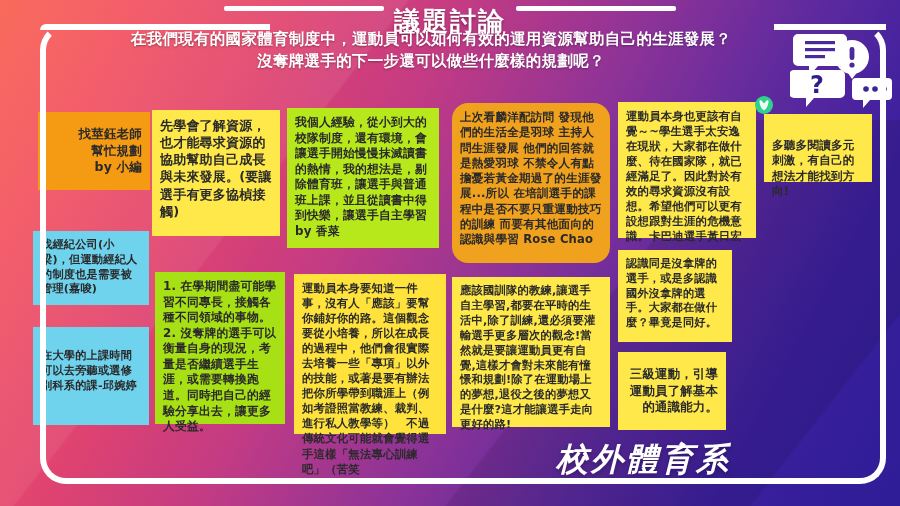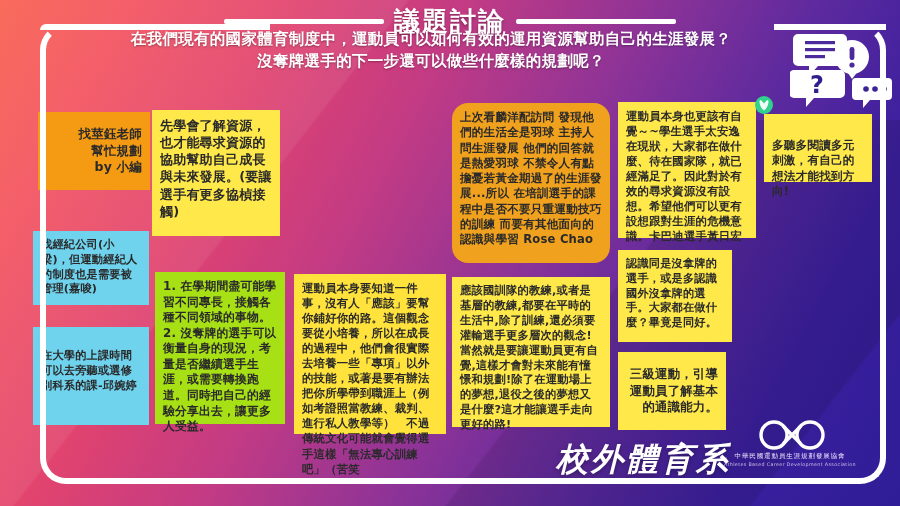--- a/index.html
+++ b/index.html
@@ -44,21 +44,21 @@
     border-top-left-radius:6px;
   }
   #frame-top-right{
     position:absolute;right:14px;top:24px;width:112px;height:6px;background:#fff;
   }
 
   
   #header{position:absolute;left:0;top:0;width:900px;height:96px;}
   #title-row{
     position:absolute;left:0;top:6px;width:900px;height:30px;
-    display:flex;align-items:center;justify-content:center;gap:10px;
+    display:flex;align-items:flex-start;justify-content:center;gap:10px;
   }
   .title-rule{height:5px;background:#fff;border-radius:2px;}
   #rule-left{width:160px;}
   #rule-right{width:160px;}
   #page-title{
     font-size:26px;font-weight:bold;color:#fff;letter-spacing:2px;
     white-space:nowrap;line-height:30px;
     text-shadow:0 2px 3px rgba(0,0,0,.35);
   }
   #subtitle{
@@ -176,31 +176,34 @@
   </div>
 
   <div class="note y" style="left:152px;top:110px;width:128px;height:126px;font-size:13px;">
     <span>先學會了解資源，也才能尋求資源的協助幫助自己成長與未來發展。(要讓選手有更多協楨接觸)</span>
   </div>
 
   <div class="note g" style="left:155px;top:272px;width:130px;height:152px;font-size:11.8px;">
     <span>1. 在學期間盡可能學習不同專長，接觸各種不同領域的事物。2. 沒奪牌的選手可以衡量自身的現況，考量是否繼續選手生涯，或需要轉換跑道。同時把自己的經驗分享出去，讓更多人受益。</span>
   </div>
 
+  <div class="note g2" style="left:287px;top:108px;width:152px;height:140px;font-size:11.8px;">
+    <span>我個人經驗，從小到大的校隊制度，還有環境，會讓選手開始慢慢抹滅讀書的熱情，我的想法是，剔除體育班，讓選手與普通班上課，並且從讀書中得到快樂，讓選手自主學習 by 香菜</span>
+  </div>
 
   <div class="note y2" style="left:294px;top:274px;width:152px;height:160px;font-size:11.4px;">
     <span>運動員本身要知道一件事，沒有人「應該」要幫你鋪好你的路。這個觀念要從小培養，所以在成長的過程中，他們會很實際去培養一些「專項」以外的技能，或著是要有辦法把你所學帶到職涯上（例如考證照當教練、裁判、進行私人教學等）　不過傳統文化可能就會覺得選手這樣「無法專心訓練吧」（苦笑</span>
   </div>
 
   <div class="note o2" style="left:452px;top:103px;width:158px;height:160px;font-size:11.6px;">
     <span>上次看麟洋配訪問 發現他們的生活全是羽球 主持人問生涯發展 他們的回答就是熱愛羽球 不禁令人有點擔憂若黃金期過了的生涯發展...所以 在培訓選手的課程中是否不要只重運動技巧的訓練 而要有其他面向的認識與學習 Rose Chao</span>
   </div>
 
   <div class="note y" style="left:452px;top:277px;width:158px;height:150px;font-size:11.3px;">
-    <span>應該國訓隊的教練,或者是基層的教練,都要在平時的生活中,除了訓練,還必須要灌輸選手更多層次的觀念!當然就是要讓運動員更有自覺,這樣才會對未來能有憧憬和規劃!除了在運動場上的夢想,退役之後的夢想又是什麼?這才能讓選手走向更好的路!</span>
+    <span>應該國訓隊的教練,讓選手自主學習,都要在平時的生活中,除了訓練,還必須要灌輸選手更多層次的觀念!當然就是要讓運動員更有自覺,這樣才會對未來能有憧憬和規劃!除了在運動場上的夢想,退役之後的夢想又是什麼?這才能讓選手走向更好的路!</span>
   </div>
 
   <div class="note y" style="left:618px;top:102px;width:138px;height:136px;font-size:11.4px;">
     <span>運動員本身也更該有自覺～~學生選手太安逸在現狀，大家都在做什麼、待在國家隊，就已經滿足了。因此對於有效的尋求資源沒有設想。希望他們可以更有設想跟對生涯的危機意識。卡巴迪選手黃日宏</span>
   </div>
 
   <div class="note y" style="left:618px;top:250px;width:114px;height:92px;font-size:11.2px;">
     <span>認識同是沒拿牌的選手，或是多認識國外沒拿牌的選手。大家都在做什麼？畢竟是同好。</span>
   </div>
 
@@ -213,32 +216,18 @@
   </div>
 
   <div id="green-dot">
     <svg viewBox="0 0 18 18" width="18" height="18" aria-hidden="true">
       <path d="M4.5 5.2 C4.5 4.2 5.6 3.8 6.4 4.6 L9 7.4 L11.6 4.6 C12.4 3.8 13.5 4.2 13.5 5.2 C13.5 9 11.5 13 9 14.4 C6.5 13 4.5 9 4.5 5.2 Z" fill="#ffffff" opacity="0.92"></path>
     </svg>
   </div>
 
   <div id="footer-brand">校外體育系</div>
 
-  <div id="logo">
-    <div id="logo-mark">
-      <svg viewBox="0 0 76 30" width="76" height="30" aria-hidden="true">
-        <g fill="none" stroke="#ffffff" stroke-width="3.4" stroke-linecap="round">
-          <circle cx="20" cy="15" r="13"></circle>
-          <circle cx="56" cy="15" r="13"></circle>
-          <path d="M30 7 L46 23"></path>
-          <path d="M46 7 L30 23"></path>
-        </g>
-      </svg>
-    </div>
-    <div id="logo-cn">中華民國運動員生涯規劃發展協會</div>
-    <div id="logo-en">Athletes Based Career Development Association</div>
-  </div>
 
   <div id="frame"></div>
   <div id="frame-top-left"></div>
   <div id="frame-top-right"></div>
 
 </div>
 
 </body></html>

